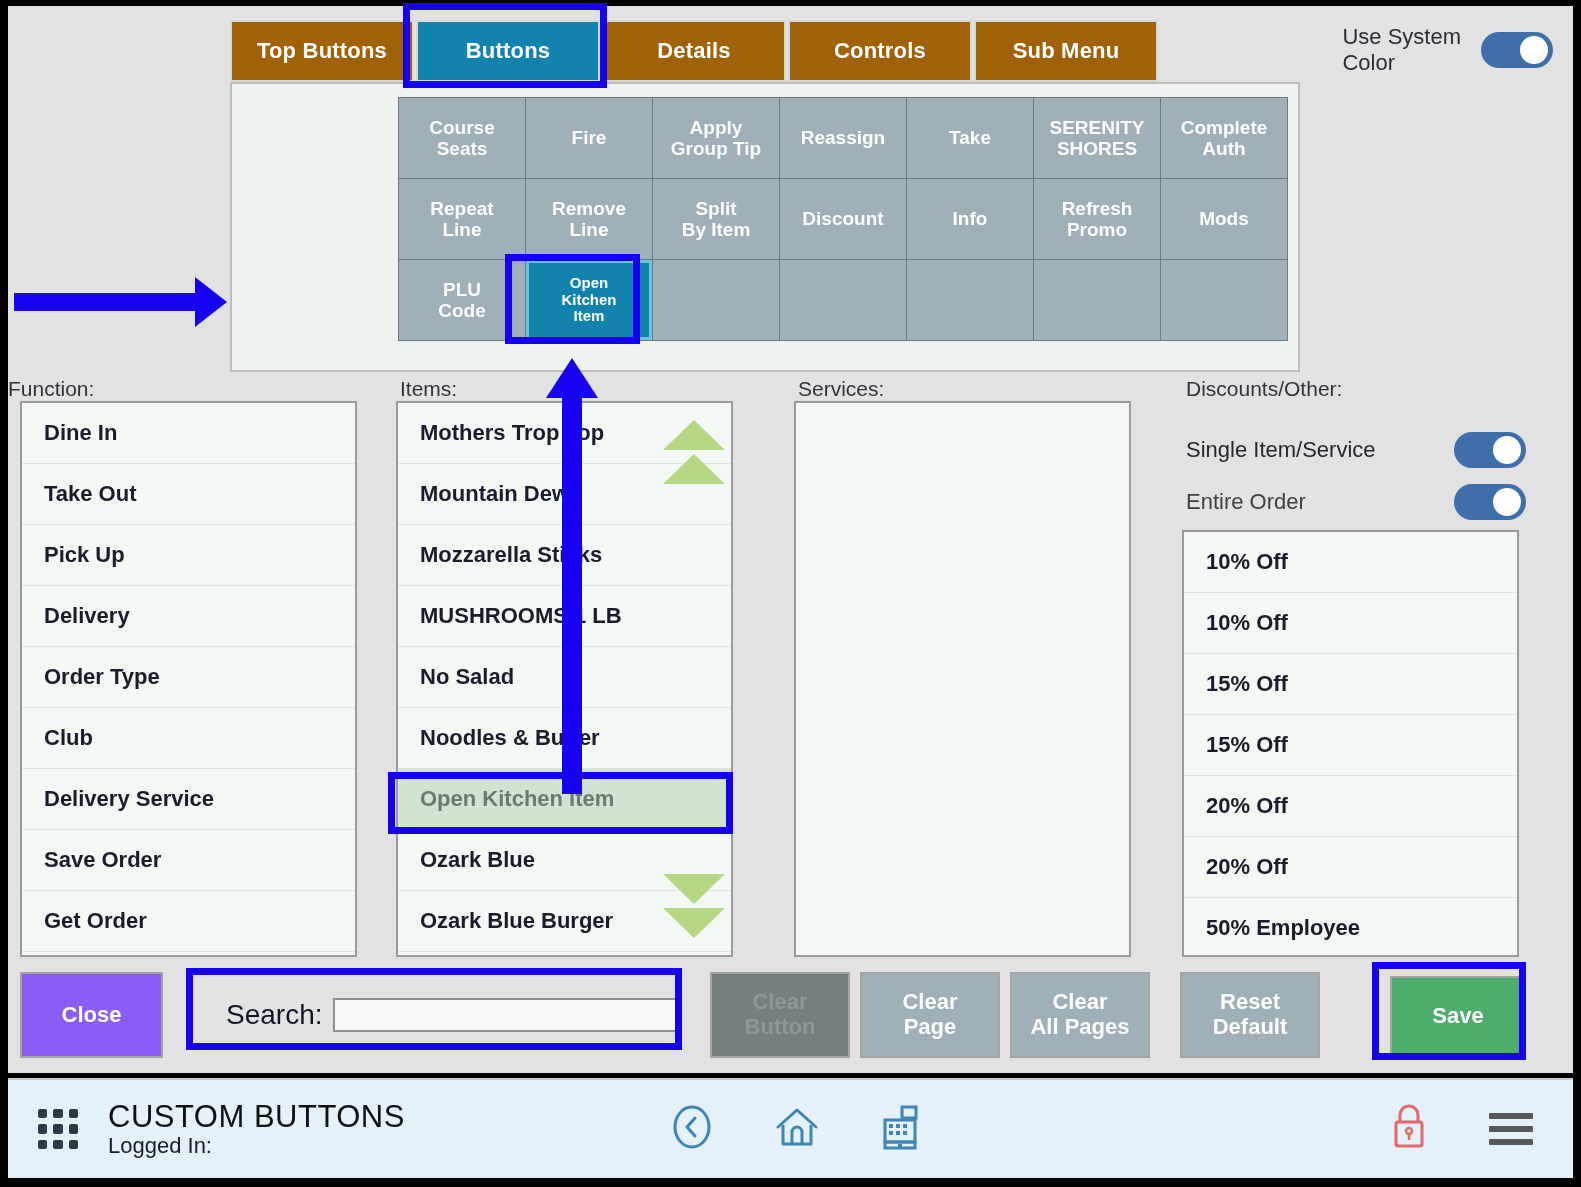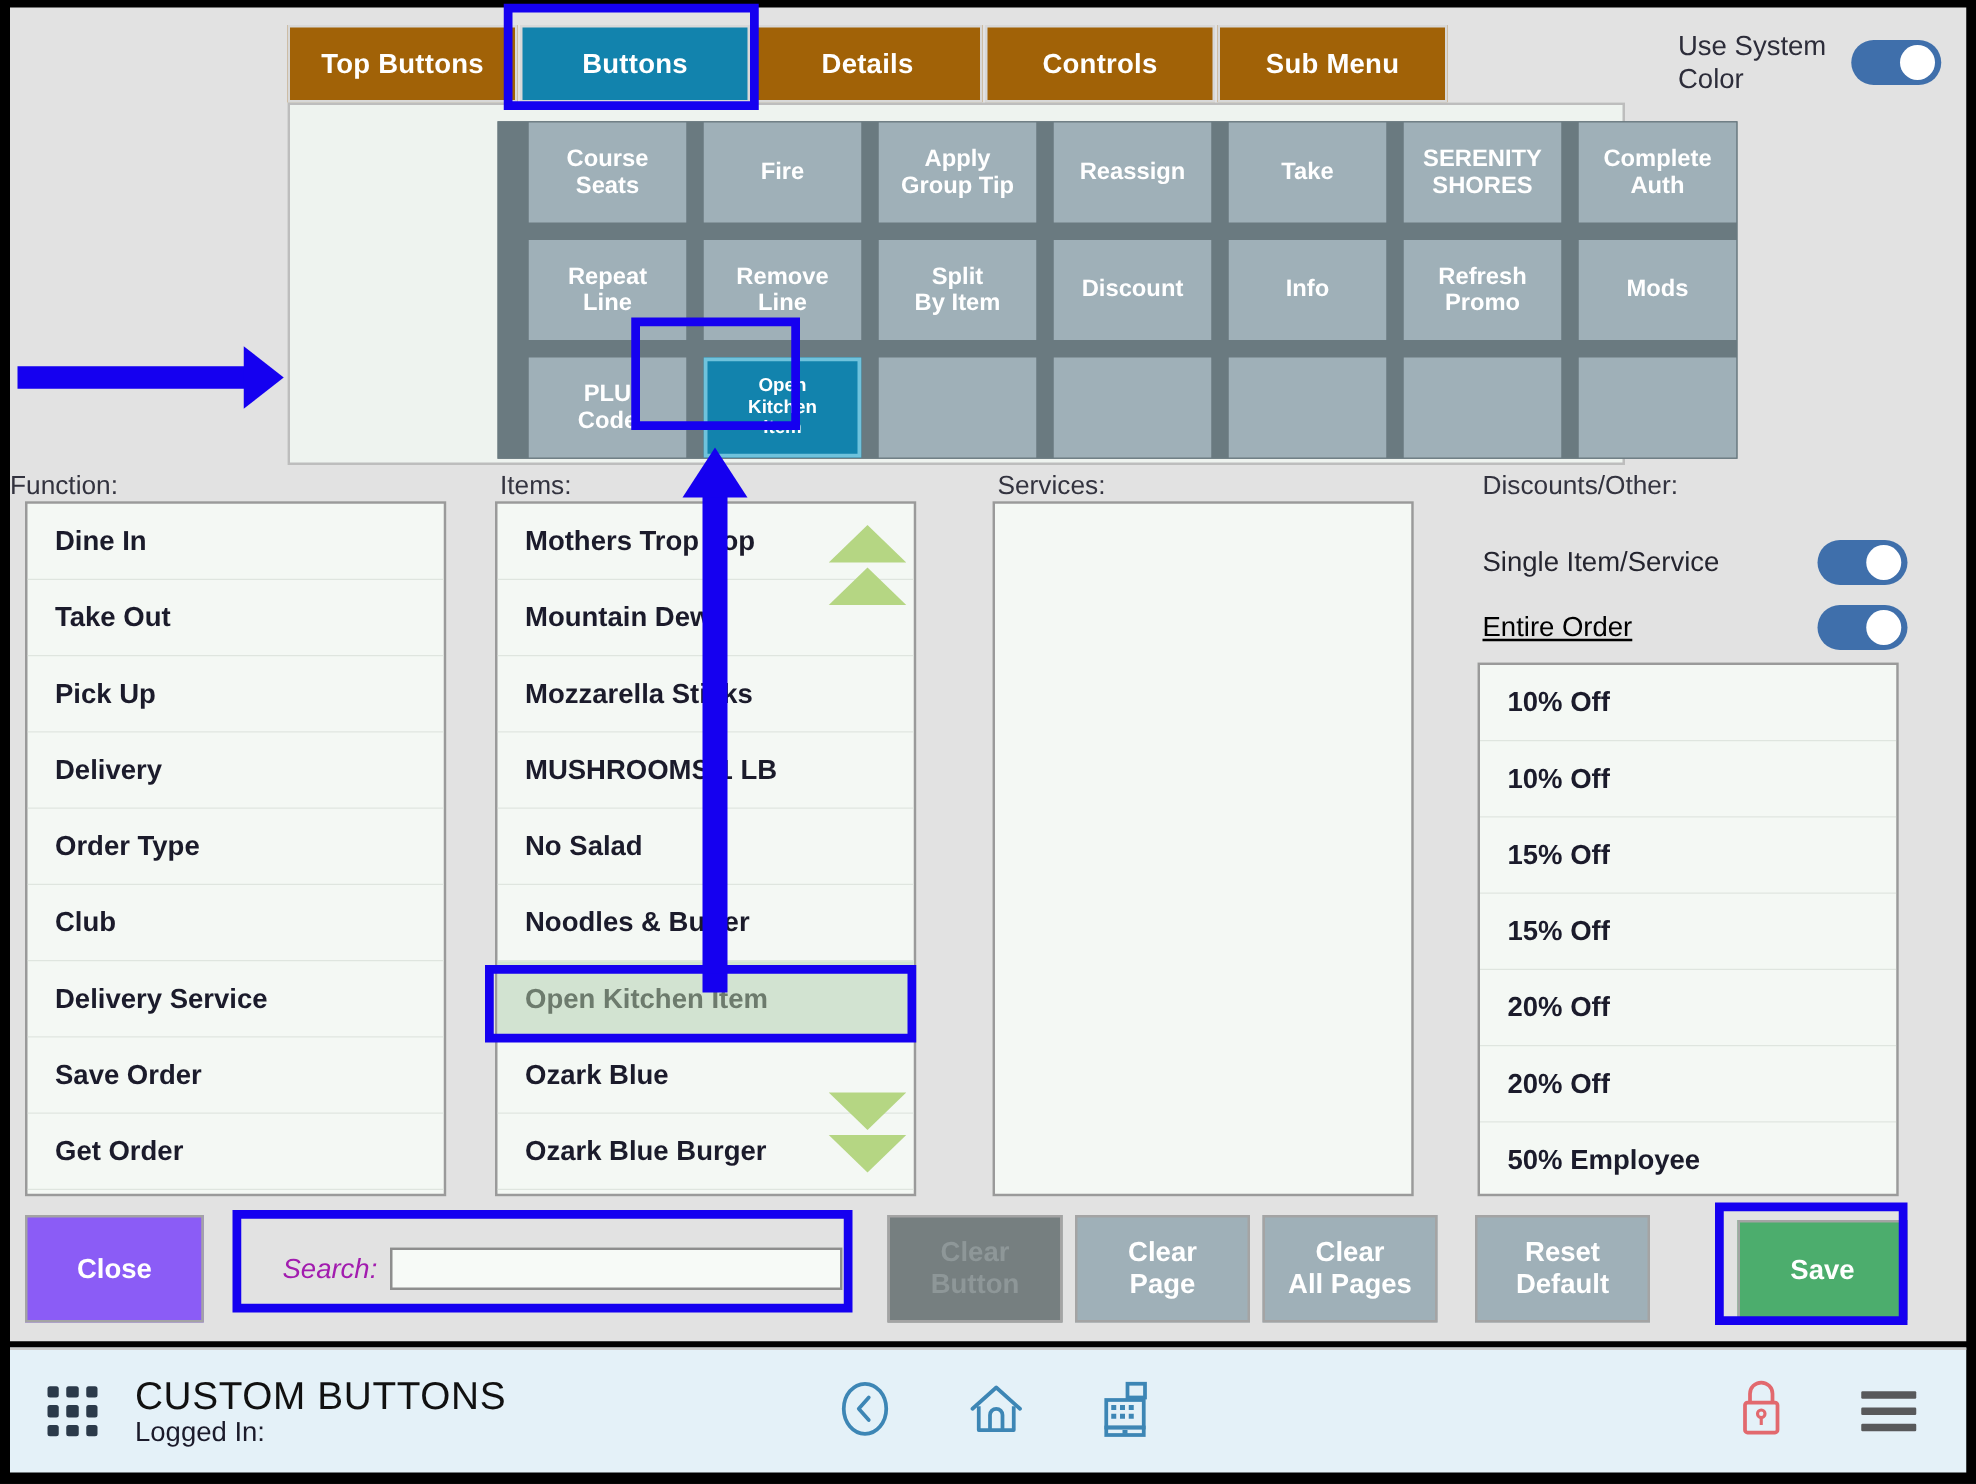--- a/index.html
+++ b/index.html
@@ -129,24 +129,23 @@
     top: 4px;
     right: 5px;
   }
   #btn-grid {
     position: absolute;
     left: 166px;
     top: 13px;
     display: grid;
     grid-template-columns: repeat(7, 126px);
     grid-template-rows: repeat(3, 80px);
-    gap: 14px;
+    gap: 1px;
     background: #6a7a80;
     border: 1px solid #6a7a80;
-    padding-left: 24px;
   }
   .gbtn {
     background: #9fb0b8;
     color: #ffffff;
     font-size: 19px;
     font-weight: bold;
     display: flex;
     align-items: center;
     justify-content: center;
     text-align: center;
@@ -249,23 +248,22 @@
     width: 478px;
     height: 62px;
     background: #e2e2e2;
     display: flex;
     align-items: center;
     gap: 10px;
     padding-left: 22px;
     box-sizing: border-box;
   }
   #searchwrap .slbl {
-    font-size: 22px;
-    color: #a21caf;
-    font-style: italic;
+    font-size: 28px;
+    color: #0f172a;
   }
   #search-input {
     width: 362px;
     height: 34px;
     background: #f7faf7;
     border: 2px solid #8e8e8e;
     box-sizing: border-box;
     font-size: 18px;
     font-family: "Liberation Sans", sans-serif;
     padding: 0 6px;
@@ -475,21 +473,21 @@
 
     <div class="col-title" style="left:1178px; top:371px;">Discounts/Other:</div>
 
     <div style="position:absolute; left:1178px; top:426px; width:340px; display:flex; align-items:center; justify-content:space-between;">
       <span style="font-size:22px;color:#25252f;">Single Item/Service</span>
       <span class="toggle big">
           <span class="knob"></span>
         </span>
     </div>
     <div style="position:absolute; left:1178px; top:478px; width:340px; display:flex; align-items:center; justify-content:space-between;">
-      <span style="font-size:22px;color:#000000;text-decoration:underline;">Entire Order</span>
+      <span style="font-size:22px;color:#404040;">Entire Order</span>
       <span class="toggle big">
           <span class="knob"></span>
         </span>
     </div>
 
     <div class="listbox" style="left:1174px; top:524px; width:337px; height:427px;">
       <div class="lrow">10% Off</div>
       <div class="lrow">10% Off</div>
       <div class="lrow">15% Off</div>
       <div class="lrow">15% Off</div>

